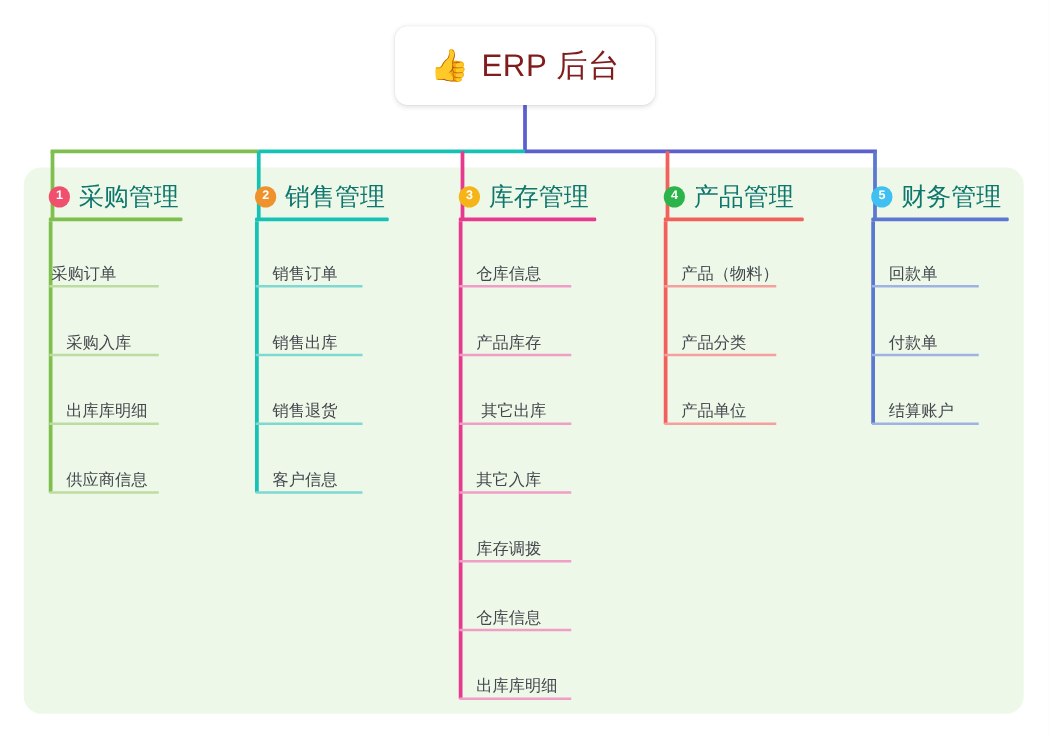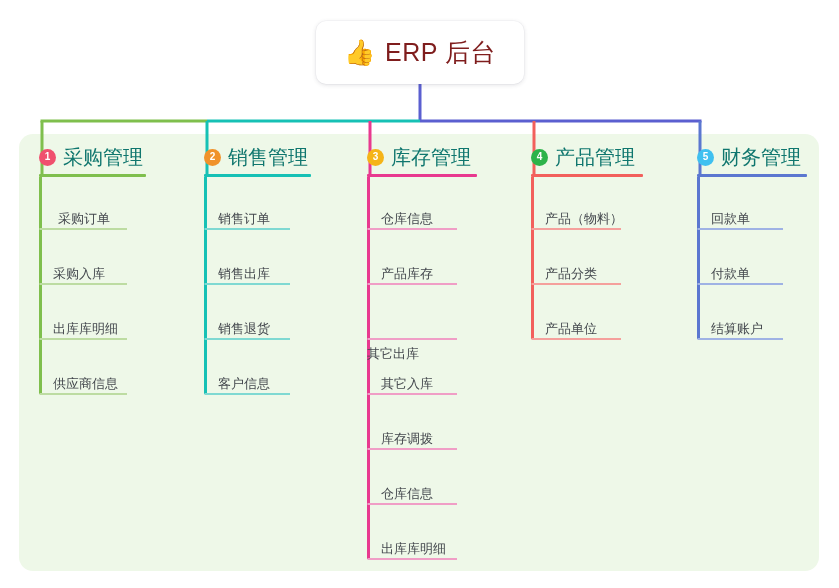--- a/index.html
+++ b/index.html
@@ -132,31 +132,31 @@
       </div>
       <div class="col" style="left: 697px; top: 145px;">
         <div class="col-head">
           <span class="badge" style="background: rgb(63, 192, 240);">5</span>
           <span class="head-label">财务管理</span>
         </div>
         <div class="head-rule" style="width: 110px; background: rgb(91, 119, 208);"></div>
       </div>
     </div>
 
-<div class="item" style="left: 58px; top: 210px;">采购订单</div>
+<div class="item" style="left: 41px; top: 210px;">采购订单</div>
     <div class="item" style="left: 53px; top: 265px;">采购入库</div>
     <div class="item" style="left: 53px; top: 320px;">出库库明细</div>
     <div class="item" style="left: 53px; top: 375px;">供应商信息</div>
     <div class="item" style="left: 218px; top: 210px;">销售订单</div>
     <div class="item" style="left: 218px; top: 265px;">销售出库</div>
     <div class="item" style="left: 218px; top: 320px;">销售退货</div>
     <div class="item" style="left: 218px; top: 375px;">客户信息</div>
     <div class="item" style="left: 381px; top: 210px;">仓库信息</div>
     <div class="item" style="left: 381px; top: 265px;">产品库存</div>
-    <div class="item" style="left: 367px; top: 320px; margin-top: 25px;">其它出库</div>
+    <div class="item" style="left: 385px; top: 320px;">其它出库</div>
     <div class="item" style="left: 381px; top: 375px;">其它入库</div>
     <div class="item" style="left: 381px; top: 430px;">库存调拨</div>
     <div class="item" style="left: 381px; top: 485px;">仓库信息</div>
     <div class="item" style="left: 381px; top: 540px;">出库库明细</div>
     <div class="item" style="left: 545px; top: 210px;">产品（物料）</div>
     <div class="item" style="left: 545px; top: 265px;">产品分类</div>
     <div class="item" style="left: 545px; top: 320px; text-align: right;">产品单位</div>
     <div class="item" style="left: 711px; top: 210px; text-align: right;">回款单</div>
     <div class="item" style="left: 711px; top: 265px; text-align: right;">付款单</div>
     <div class="item" style="left: 711px; top: 320px;">结算账户</div>

